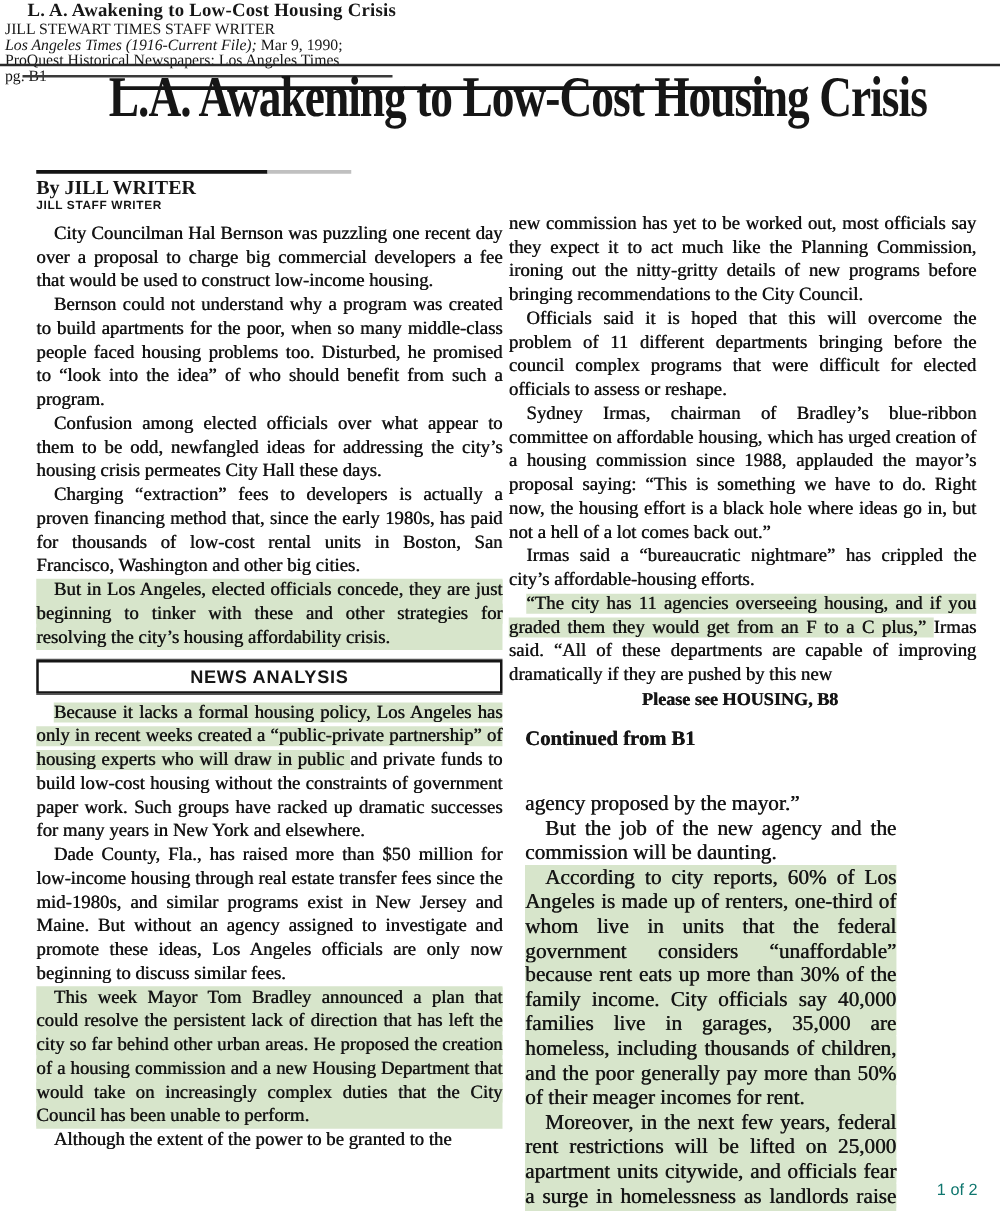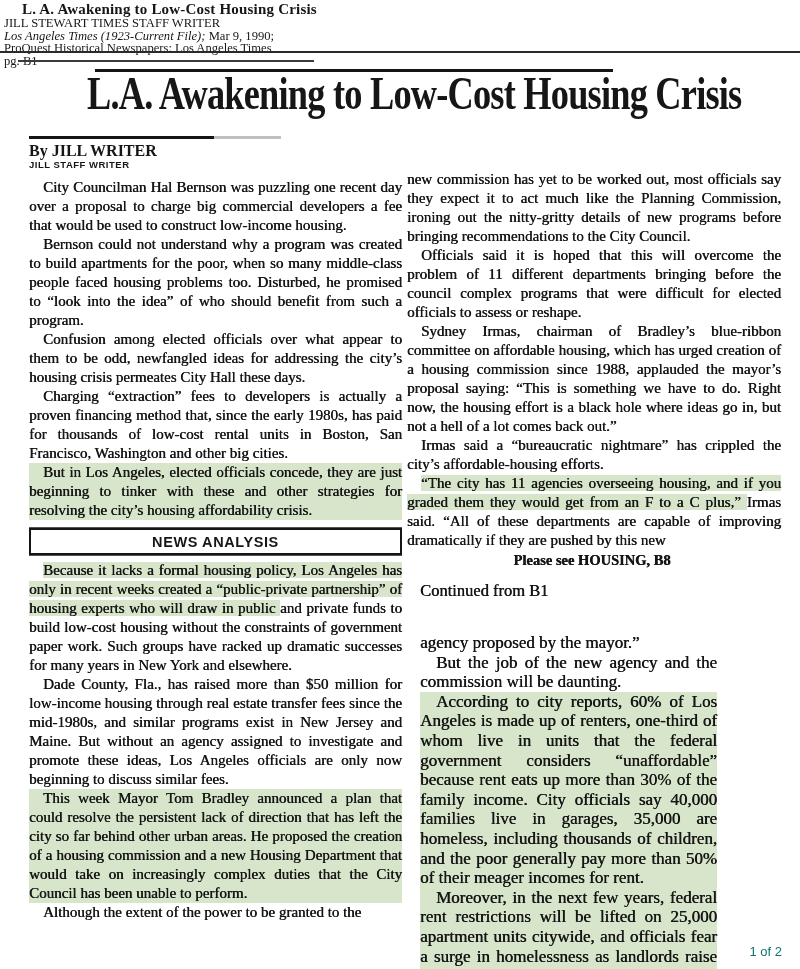--- a/index.html
+++ b/index.html
@@ -15,21 +15,21 @@
   .meta { position: absolute; top: 2px; left: 4px; width: 520px; }
   .meta-title { font-weight: bold; font-size: 15px; line-height: 15px; letter-spacing: .2px; margin-left: 18px; }
   .meta-line { font-size: 12.6px; line-height: 12.6px; }
   .it { font-style: italic; }
 
   .rule-main { position: absolute; left: 0; top: 51px; width: 800px; height: 2px; background: #2a2a2a; }
   .rule-pg { position: absolute; left: 18px; top: 60px; width: 296px; height: 2px; background: #3a3a3a; }
   .rule-headline { position: absolute; left: 95px; top: 69px; width: 518px; height: 3px; background: #151515; }
 
   
-  .headline { position: absolute; top: 70px; left: 0; width: 800px; text-align: center;
+  .headline { position: absolute; top: 54px; left: 0; width: 800px; text-align: center;
     font-size: 46px; font-weight: bold; line-height: 48px; white-space: nowrap; }
   .headline > span { display: inline-block; transform: scaleX(0.79); transform-origin: 50% 50%; letter-spacing: -1px; }
 
   
   .col-left  { position: absolute; left: 29px;  top: 136px; width: 373px; }
   .col-right { position: absolute; left: 407px; top: 138px; width: 374px; }
 
   .byline-rule { height: 3px; width: 185px; background: #141414; position: relative; margin-bottom: 3px; }
   .byline-rule .faint { position: absolute; left: 185px; top: 0; width: 67px; height: 3px; background: #c0c0c0; }
   .byline { font-weight: bold; font-size: 16px; line-height: 17px; }
@@ -43,39 +43,39 @@
 
   .news-box { border: 2px solid #151515; box-shadow: 0 1px 0 #555, 0 -1px 0 #555;
     margin: 8px 0 6px 0; padding: 4px 0 3px 0; text-align: center;
     font-family: "Liberation Sans", sans-serif; font-weight: bold; font-size: 14.5px;
     letter-spacing: .6px; }
 
   .jump { text-align: center; font-weight: bold; font-size: 14.5px; line-height: 20px;
     padding-right: 4px; text-shadow: .4px 0 0 currentColor; margin: 0; }
 
   .continued-section { margin-left: 13px; width: 297px; margin-top: 10px; }
-  .continued-label { font-weight: normal; font-size: 16.5px; line-height: 21px;
+  .continued-label { font-weight: bold; font-size: 16.5px; line-height: 21px;
     text-shadow: .4px 0 0 currentColor; }
   .cont-para { margin: 0; font-size: 17px; line-height: 19.6px; text-align: justify;
     text-indent: 16px; text-shadow: .4px 0 0 currentColor; }
   .noindent { text-indent: 0; margin-top: 32px; }
 
   .cutoff { width: 282px; height: 5px; margin-top: 2px; opacity: .5;
     background: repeating-linear-gradient(90deg, #bdbdbd 0 13px, transparent 13px 21px); }
 
   .page-indicator { position: absolute; top: 944px; right: 18px;
     font-family: "Liberation Sans", sans-serif; font-size: 13px; color: #0f766e; }
 </style>
 </head>
 <body>
 
 <div class="meta">
   <div class="meta-title">L. A. Awakening to Low-Cost Housing Crisis</div>
   <div class="meta-line">JILL STEWART TIMES STAFF WRITER</div>
-  <div class="meta-line"><span class="it">Los Angeles Times (1923-Current File);</span><span> Mar 9, 1990;</span></div>
+  <div class="meta-line"><span class="it">Los Angeles Times (1916-Current File);</span><span> Mar 9, 1990;</span></div>
   <div class="meta-line">ProQuest Historical Newspapers: Los Angeles Times</div>
   <div class="meta-line">pg. B1</div>
 </div>
 <div class="rule-main"></div>
 <div class="rule-pg"></div>
 <div class="rule-headline"></div>
 
 <div class="headline"><span>L.A. Awakening to Low-Cost Housing Crisis</span></div>
 
 <div class="col-left">

